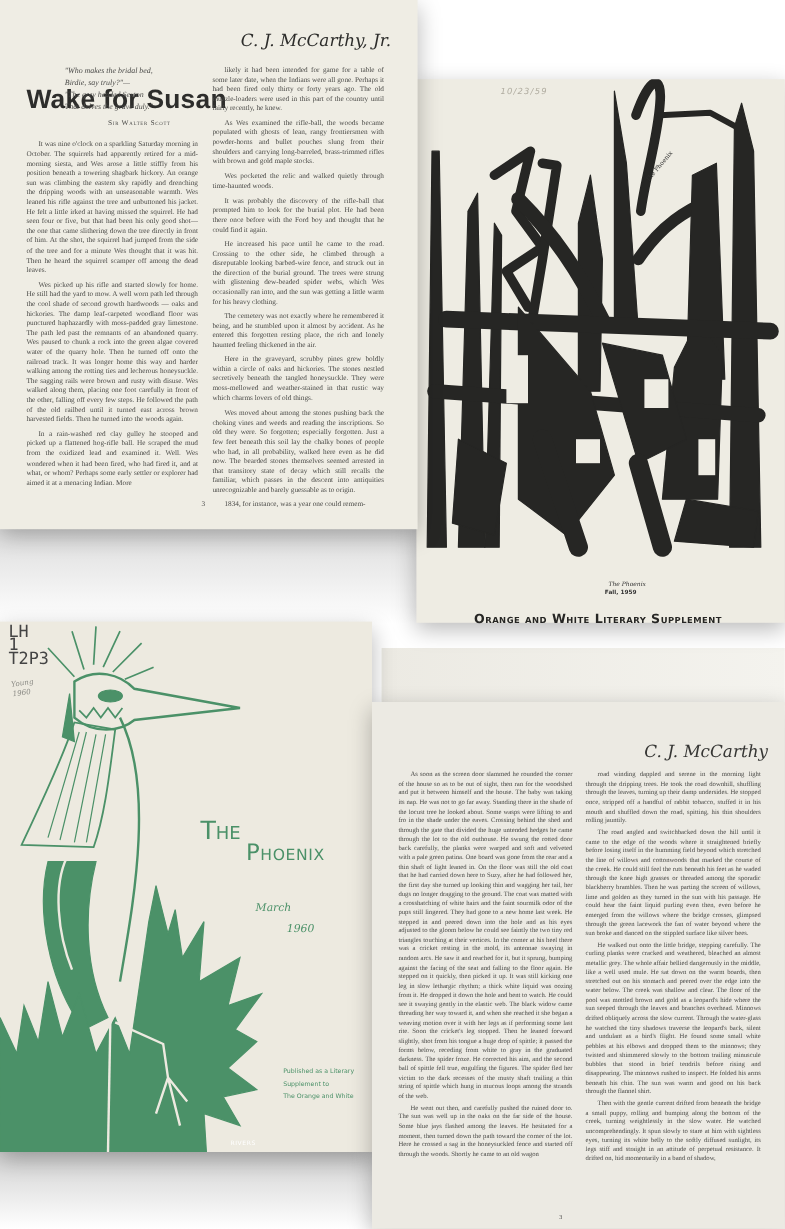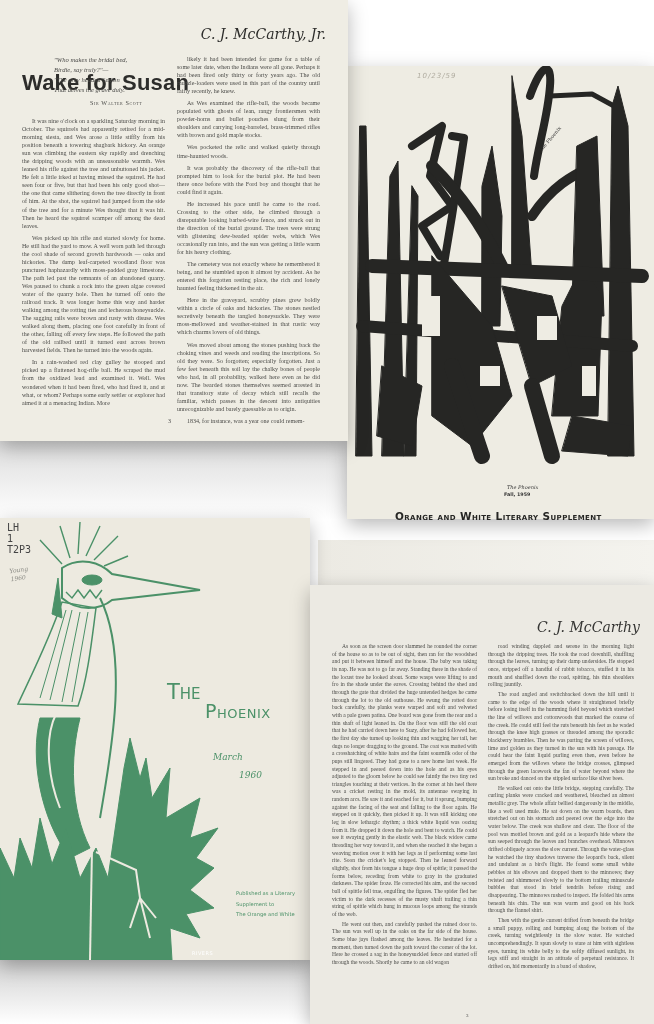--- a/index.html
+++ b/index.html
@@ -20,21 +20,21 @@
   
   #p2{left:347px;top:66px;width:307px;height:453px;background:#eeece3;z-index:2;}
   #p2 .date{position:absolute;left:70px;top:6px;font-family:"DejaVu Sans",sans-serif;font-style:italic;font-size:7px;color:#b0aca0;letter-spacing:1px;}
   #p2 svg.art{position:absolute;left:5px;top:0;}
   #p2 .supp{position:absolute;left:48px;top:404px;font-family:"DejaVu Sans",sans-serif;font-weight:bold;font-size:10.5px;color:#262624;letter-spacing:0.4px;font-variant:small-caps;white-space:nowrap;margin-top:40px;}
   #p2 .phx{position:absolute;left:160px;top:418px;font-family:"DejaVu Serif",serif;font-style:italic;font-size:5px;color:#333;}
   #p2 .fall{position:absolute;left:157px;top:426px;font-family:"DejaVu Sans",sans-serif;font-weight:bold;font-size:4.8px;color:#333;}
   #p2 .scrawl{position:absolute;left:187px;top:70px;font-size:5px;color:#2d2d2d;transform:rotate(-50deg);font-family:"DejaVu Serif",serif;}
   
   #p3{left:0;top:518px;width:310px;height:442px;background:#edeae0;z-index:3;}
-  #p3 .callno{position:absolute;left:7px;top:4px;font-family:"DejaVu Sans Mono",monospace;font-size:10px;line-height:11px;color:#444;}
+  #p3 .callno{position:absolute;left:7px;top:4px;font-family:"DejaVu Sans Mono",monospace;font-size:14px;line-height:11px;color:#444;}
   #p3 .callno2{position:absolute;left:10px;top:48px;font-family:"DejaVu Serif",serif;font-style:italic;font-size:6px;line-height:8px;color:#8a8a84;transform:rotate(-8deg);}
   #p3 .the{position:absolute;left:167px;top:162px;font-family:"DejaVu Sans",sans-serif;font-size:21px;color:#4b9168;font-variant:small-caps;font-weight:500;}
   #p3 .phoenix{position:absolute;left:205px;top:182px;font-family:"DejaVu Sans",sans-serif;font-size:19px;color:#4b9168;font-variant:small-caps;font-weight:500;letter-spacing:0.5px;}
   #p3 .month{position:absolute;left:213px;top:234px;font-family:"DejaVu Serif",serif;font-style:italic;font-size:9px;color:#4b9168;}
   #p3 .year{position:absolute;left:239px;top:252px;font-family:"DejaVu Serif",serif;font-style:italic;font-size:9px;color:#4b9168;}
   #p3 .pub{position:absolute;left:236px;top:370px;width:76px;font-family:"DejaVu Sans",sans-serif;font-size:5.2px;line-height:10.6px;color:#4b9168;}
   #p3 svg.art{position:absolute;left:0;top:0;}
   #p3 .sig{position:absolute;left:192px;top:432px;font-family:"DejaVu Sans",sans-serif;font-size:5px;color:#ffffff;letter-spacing:0.5px;}
   
   #p4{left:310px;top:585px;width:344px;height:439px;background:#eceae3;z-index:4;}

